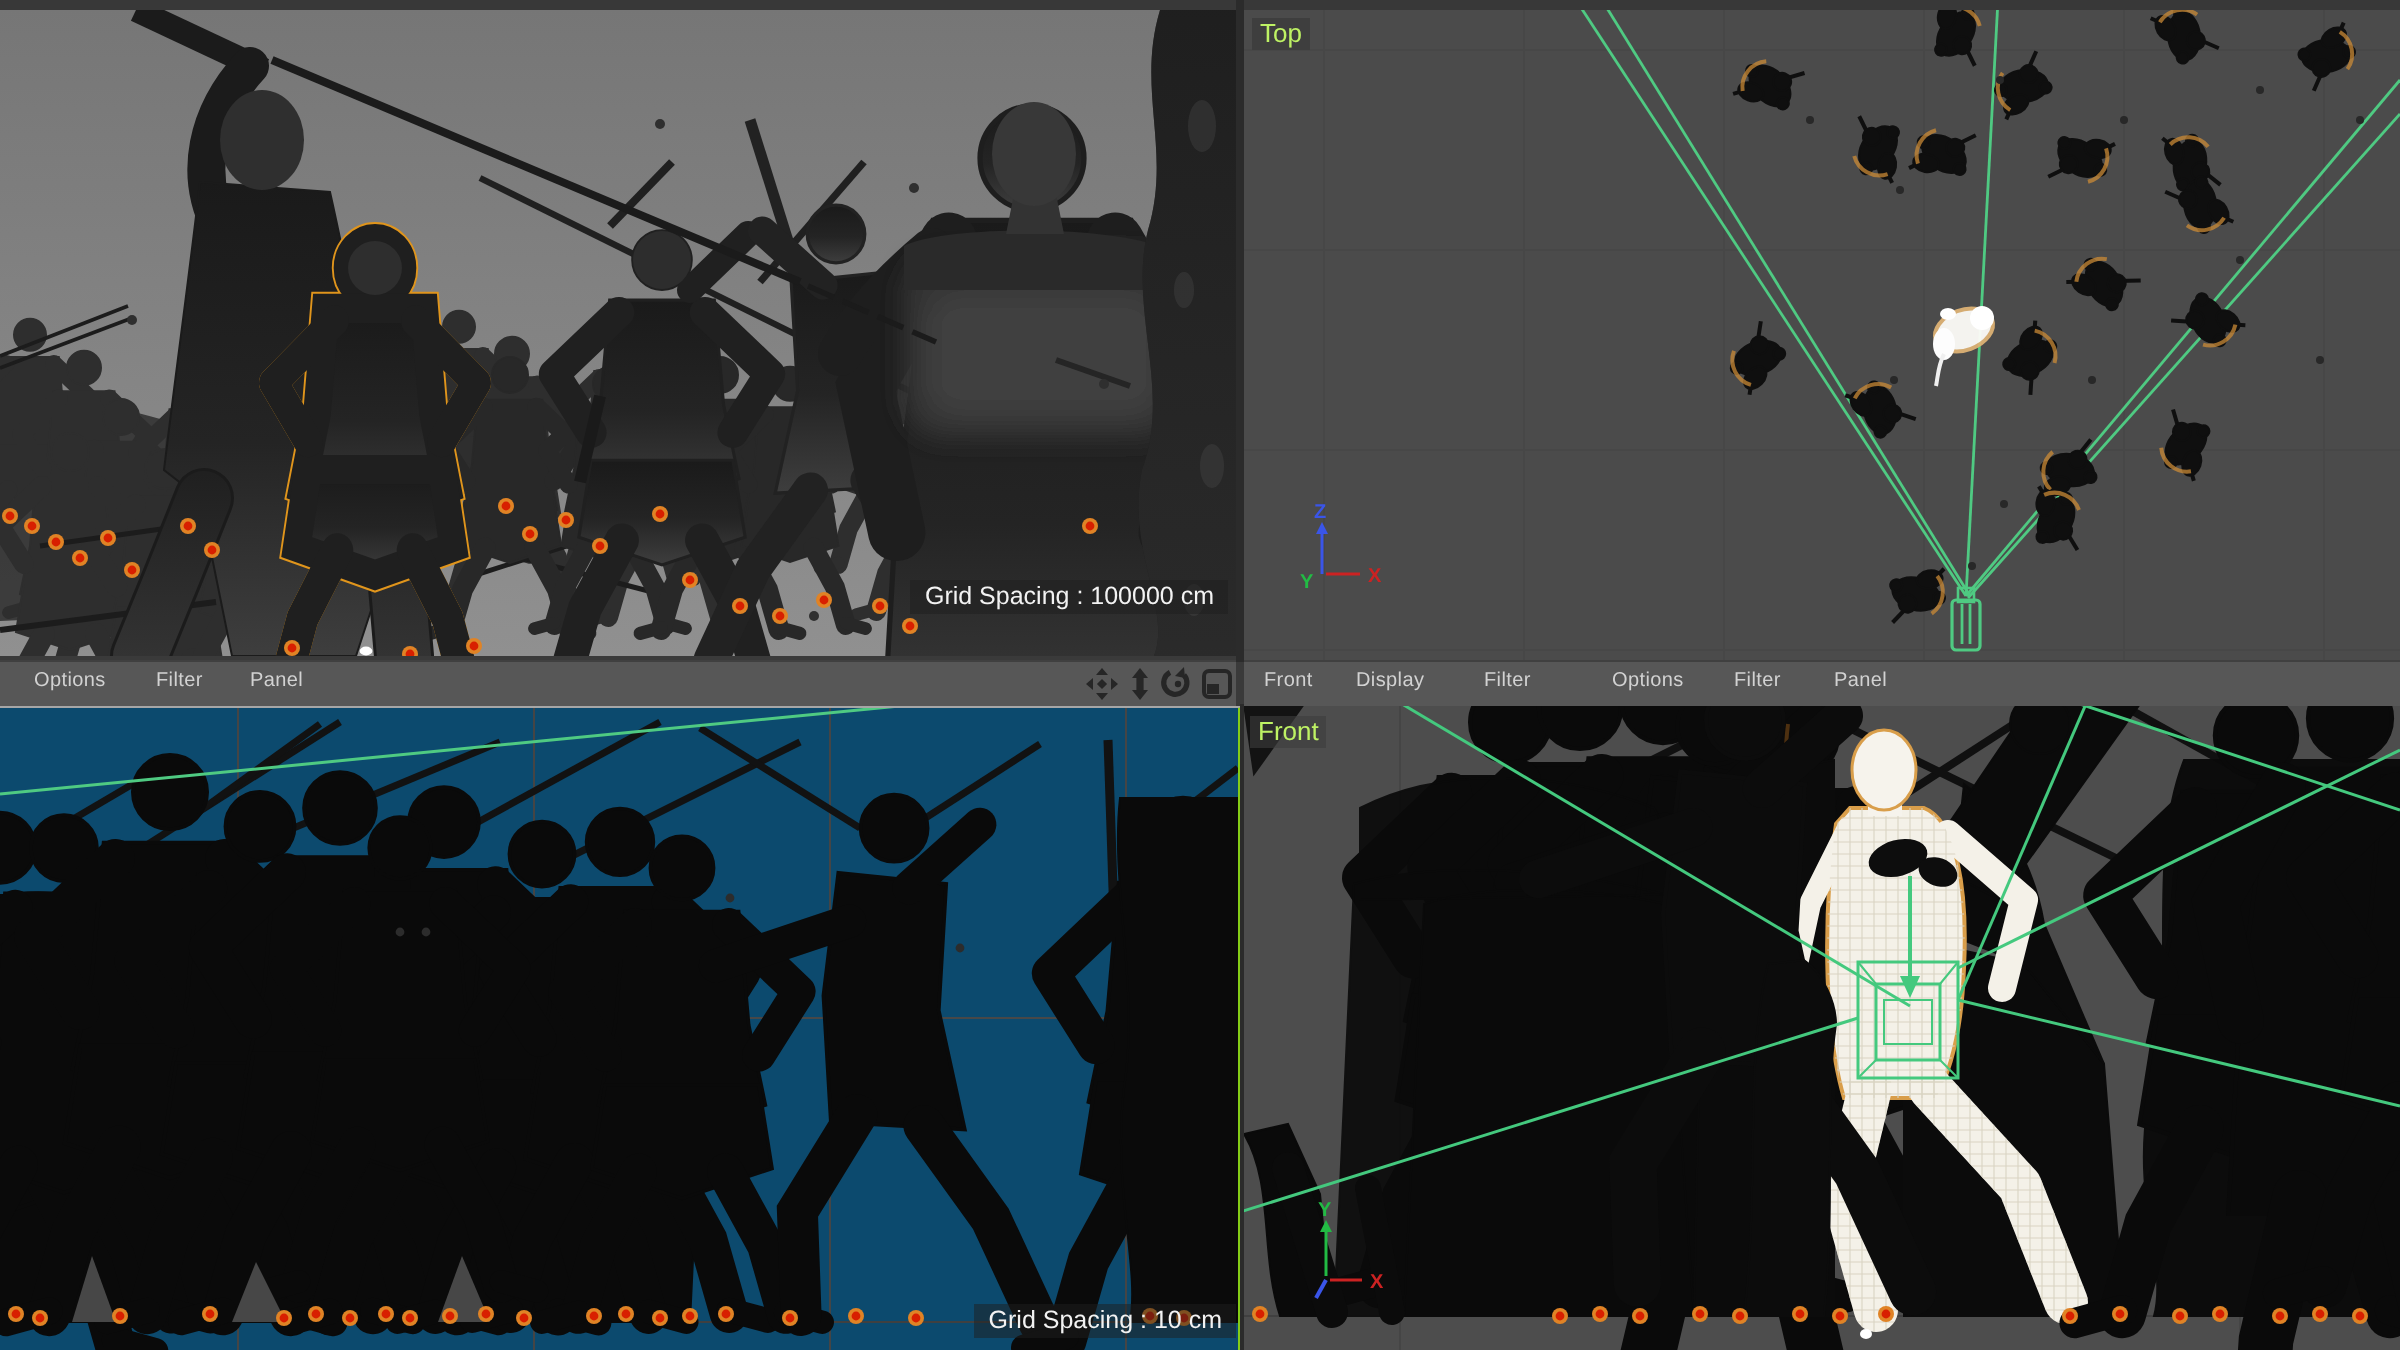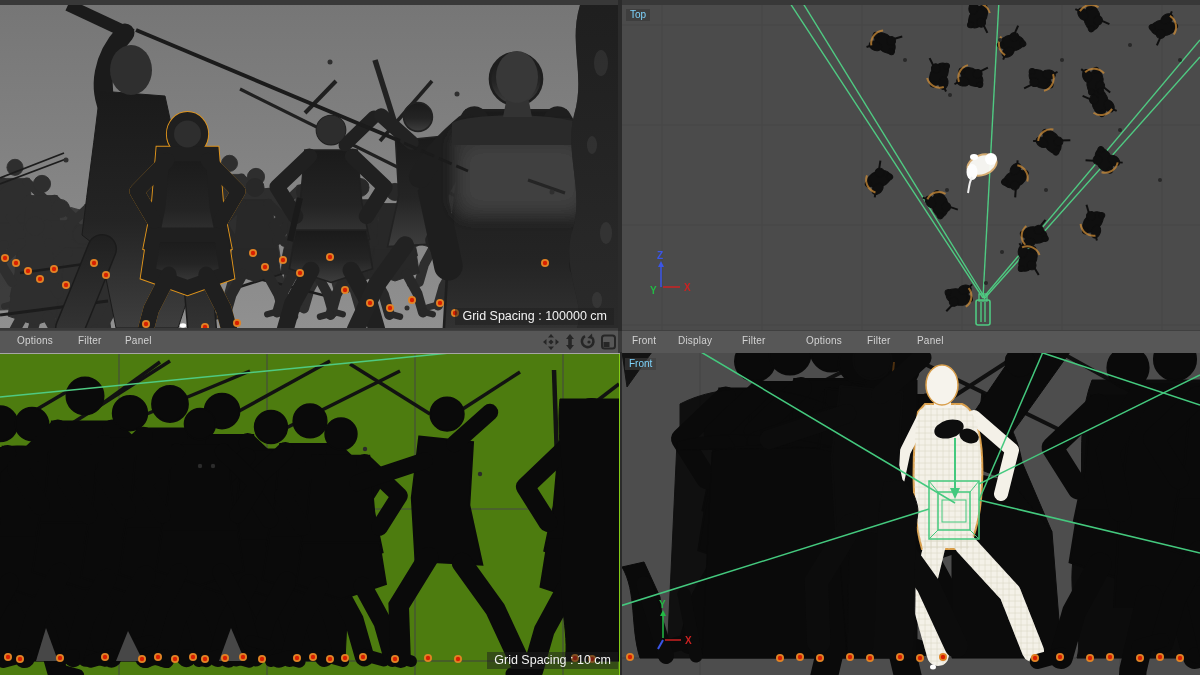--- a/index.html
+++ b/index.html
@@ -1,30 +1,30 @@
 <!DOCTYPE html>
 <html><head>
 <meta charset="utf-8">
 <style>
   html,body{margin:0;padding:0;background:#3a3a3a;}
   #stage{position:relative;width:1200px;height:675px;overflow:hidden;
          font-family:"Liberation Sans",sans-serif;background:#3a3a3a;}
   .vp{position:absolute;overflow:hidden;}
   #vpTL{left:0;top:5px;width:618px;height:323px;background:linear-gradient(#767676,#909090);}
   #vpTR{left:622px;top:5px;width:578px;height:325px;background:#4b4b4b;}
-  #vpBL{left:0;top:353px;width:619px;height:322px;background:#4d7c0f;border-top:1px solid #a6a6a6;border-right:6px solid #84cc16;}
+  #vpBL{left:0;top:353px;width:619px;height:322px;background:#0c4a6e;border-top:1px solid #a6a6a6;border-right:6px solid #84cc16;}
   #vpBR{left:622px;top:352px;width:578px;height:323px;background:#4d4d4d;}
   #topstrip{position:absolute;left:0;top:0;width:1200px;height:5px;background:#383838;}
   .mbar{position:absolute;top:330px;height:22px;background:#575757;border-top:1px solid #404040;}
   #mbarL{left:0;width:618px;}
   #mbarR{left:622px;width:578px;border-top:1px solid #404040;}
   #vdiv{position:absolute;left:618px;top:0;width:4px;height:331px;background:#2b2b2b;}
   #vdiv2{position:absolute;left:620px;top:352px;width:2px;height:323px;background:#2b2b2b;}
   .mtext{position:absolute;top:4px;font-size:10px;color:#d2d2d2;letter-spacing:0.2px;}
-  .vlabel{position:absolute;font-size:10px;color:#7dd3fc;background:#3e3e3e;padding:0 4px 1px 4px;}
+  .vlabel{position:absolute;font-size:13px;color:#bef264;background:#3e3e3e;padding:0 4px 1px 4px;}
   .gslabel{position:absolute;font-size:12.5px;color:#f2f2f2;background:rgba(30,30,30,0.5);padding:1px 7px 2px 7px;}
   svg{position:absolute;left:0;top:0;}
 </style>
 </head>
 <body>
 <div id="stage">
 
   <div class="vp" id="vpTL">
     <svg width="618" height="323" viewBox="0 0 618 323">
       <defs>
@@ -236,21 +236,21 @@
             <circle cx="440" cy="298" r="2.2"></circle>
           <circle cx="455" cy="308" r="2.2"></circle>
             <circle cx="330" cy="252" r="2.2"></circle>
             <circle cx="205" cy="322" r="2.2"></circle>
           <circle cx="237" cy="318" r="2.2"></circle>
             <circle cx="545" cy="258" r="2.2"></circle>
         </g>
       </g>
       <ellipse cx="183" cy="320.5" rx="3.2" ry="2.2" fill="#ffffff"></ellipse>
     </svg>
-    <div class="gslabel" style="right:4px;bottom:3px;margin-top:20px;">Grid Spacing : 100000 cm</div>
+    <div class="gslabel" style="right:4px;bottom:21px;margin-top:20px;">Grid Spacing : 100000 cm</div>
   </div>
 
   <div class="vp" id="vpTR">
     <svg width="578" height="325" viewBox="0 0 578 325">
       <g stroke="#474747" stroke-width="1">
         <path d="M40,0 V325 M140,0 V325 M240,0 V325 M340,0 V325 M440,0 V325 M540,0 V325"></path>
         <path d="M0,20 H578 M0,120 H578 M0,220 H578 M0,320 H578"></path>
       </g>
 
       <g stroke="#4fca82" stroke-width="1.4" fill="none">

